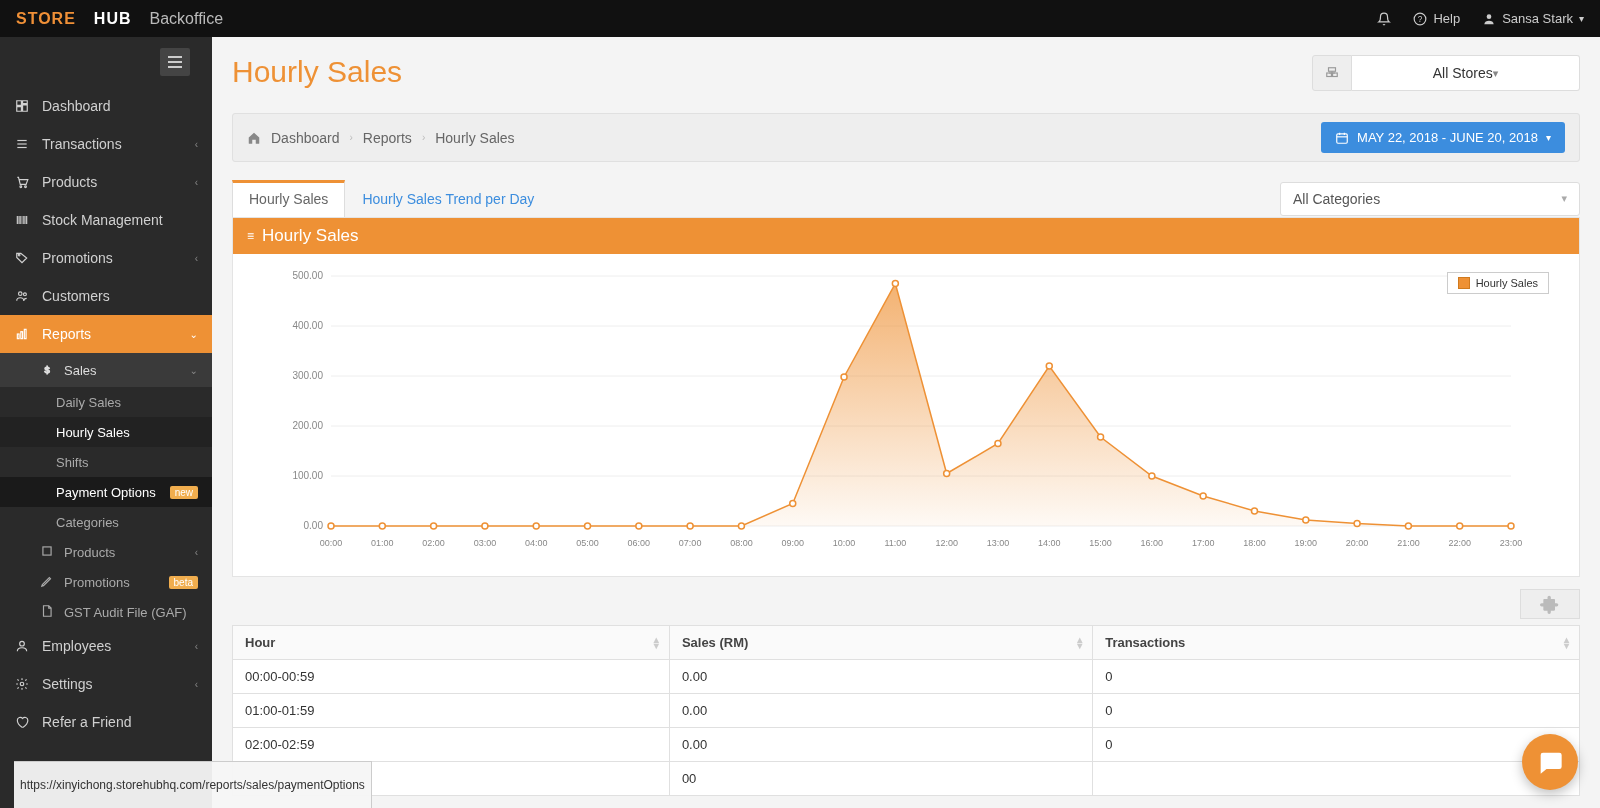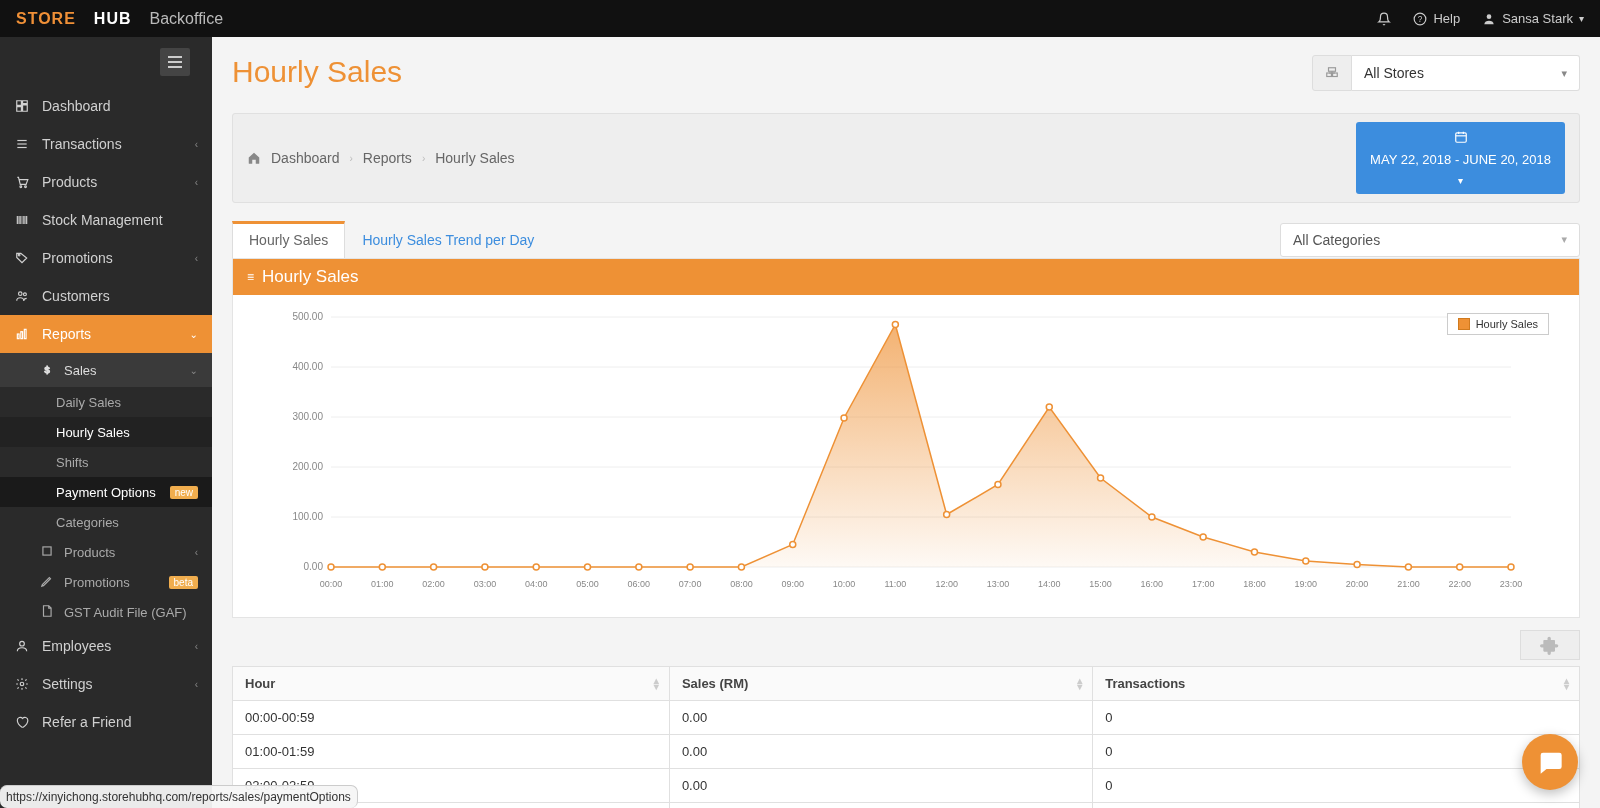--- a/index.html
+++ b/index.html
@@ -34,26 +34,26 @@
 .sub-item.highlighted { background: #1a1a1a; color: #fff; }
 .badge { font-size: 10px; padding: 1px 5px; border-radius: 2px; margin-left: auto; margin-right: 14px; }
 .badge.new { background: #f0ad4e; color: #fff; }
 .badge.beta { background: #f0ad4e; color: #fff; }
 
 .main { flex: 1; overflow-y: auto; background: #f4f4f4; padding: 18px 20px; }
 .page-header { display: flex; justify-content: space-between; align-items: flex-start; }
 .page-title { font-size: 30px; font-weight: 300; color: #ee9135; }
 .store-selector { display: flex; align-items: center; }
 .store-icon-box { width: 40px; height: 36px; background: #eee; border: 1px solid #ddd; display: flex; align-items: center; justify-content: center; color: #999; border-radius: 3px 0 0 3px; }
-.store-select { width: 228px; height: 36px; border: 1px solid #ddd; border-left: none; background: #fff; padding: 0 12px; display: flex; align-items: center; justify-content: space-between; border-radius: 0 3px 3px 0; cursor: pointer; }
+.store-select { width: 228px; height: 36px; border: 1px solid #ddd; border-left: none; background: #fff; padding: 0 12px; display: flex; align-items: center; justify-content: center; border-radius: 0 3px 3px 0; cursor: pointer; }
 
 .sub-header { margin-top: 22px; display: flex; justify-content: space-between; align-items: center; background: #eee; border: 1px solid #e0e0e0; border-radius: 3px; padding: 8px 14px; }
 .breadcrumb { display: flex; align-items: center; gap: 10px; color: #666; font-size: 14px; }
 .breadcrumb .sep { color: #bbb; font-size: 10px; }
-.date-range { background: #3c8dde; color: #fff; padding: 8px 14px; border-radius: 3px; font-size: 13px; display: flex; align-items: center; gap: 8px; cursor: pointer; flex-direction: column; }
+.date-range { background: #3c8dde; color: #fff; padding: 8px 14px; border-radius: 3px; font-size: 13px; display: flex; align-items: center; gap: 8px; cursor: pointer; }
 
 .tab-row { margin-top: 18px; display: flex; align-items: center; }
 .tabs { display: flex; }
 .tab { padding: 10px 16px; border: 1px solid #ddd; border-bottom: none; background: #fff; color: #3c8dde; cursor: pointer; }
 .tab.active { color: #666; border-top: 3px solid #ee9135; padding-top: 8px; }
 .tab:not(.active) { background: transparent; border-color: transparent; }
 .category-select { margin-left: auto; width: 300px; height: 34px; border: 1px solid #ddd; background: #fff; display: flex; align-items: center; justify-content: space-between; padding: 0 12px; border-radius: 3px; cursor: pointer; color: #555; }
 
 .panel { margin-top: 0; border: 1px solid #e4e4e4; background: #fff; }
 .panel-header { background: #ee9135; color: #fff; padding: 8px 14px; font-size: 17px; display: flex; align-items: center; gap: 8px; }
@@ -64,21 +64,21 @@
 .legend-swatch { width: 12px; height: 12px; background: #ee9135; border: 1px solid #d07a1e; }
 
 .export-bar { margin-top: 12px; display: flex; justify-content: flex-end; }
 .export-btn { width: 60px; height: 30px; background: #eee; border: 1px solid #ddd; cursor: pointer; display: flex; align-items: center; justify-content: center; color: #bbb; }
 
 .data-table { width: 100%; border-collapse: collapse; margin-top: 6px; background: #fff; }
 .data-table th, .data-table td { border: 1px solid #e0e0e0; padding: 9px 12px; text-align: left; font-size: 13px; margin-top: 16px; }
 .data-table th { background: #fafafa; font-weight: 600; color: #444; position: relative; }
 .sort-icon { position: absolute; right: 10px; top: 50%; transform: translateY(-50%); color: #ccc; font-size: 10px; display: flex; flex-direction: column; line-height: 6px; }
 
-.status-bar { position: fixed; bottom: 0; left: 0; background: rgba(245,245,245,0.95); padding: 4px 6px; font-size: 12px; color: #333; border-top: 1px solid #ccc; border-right: 1px solid #ccc; border-radius: 7px; }
+.status-bar { position: fixed; bottom: 0; left: 14px; background: rgba(245,245,245,0.95); padding: 16px 6px; font-size: 12px; color: #333; border-top: 1px solid #ccc; border-right: 1px solid #ccc; }
 
 .chat-launcher { position: fixed; bottom: 18px; right: 22px; width: 56px; height: 56px; border-radius: 50%; background: #ee9135; display: flex; align-items: center; justify-content: center; cursor: pointer; box-shadow: 0 4px 12px rgba(0,0,0,.25); }
 .chat-launcher svg { width: 28px; height: 28px; }
 
 svg.ico { width: 14px; height: 14px; }
 </style>
 </head>
 <body>
 
 <div class="topbar">

